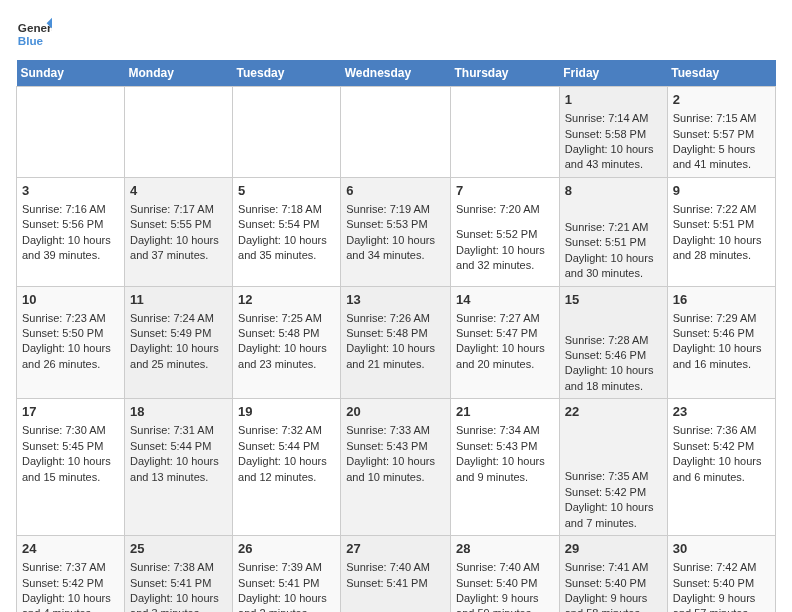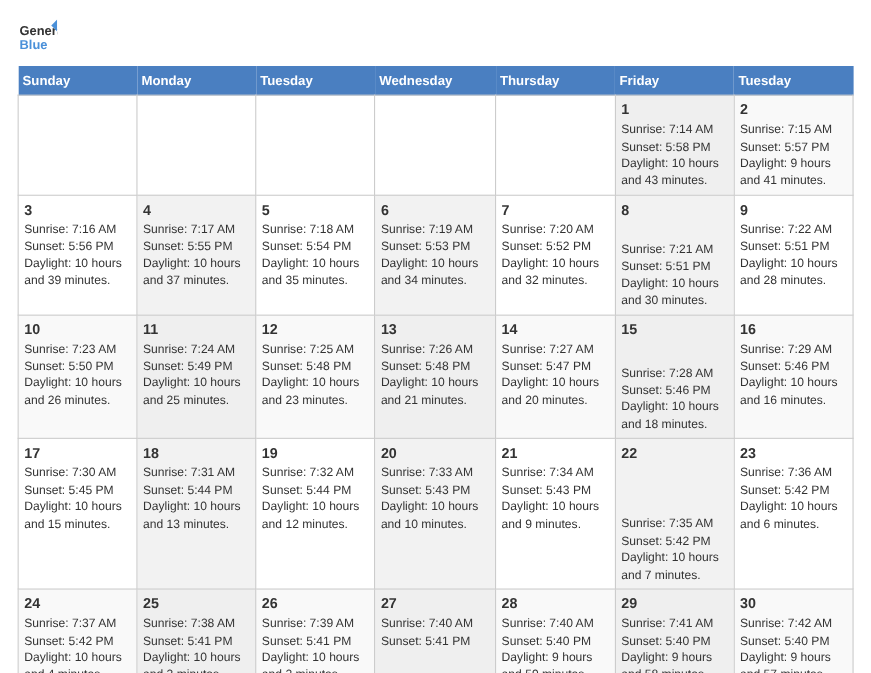--- a/index.html
+++ b/index.html
@@ -119,21 +119,21 @@
         <td>
           <span class="day-num">1</span>
           <span style="display: block;">Sunrise: 7:14 AM</span>
           <span style="display: block;">Sunset: 5:58 PM</span>
           <span style="display: block;">Daylight: 10 hours and 43 minutes.</span>
         </td>
         <td>
           <span class="day-num">2</span>
           <span style="display: block;">Sunrise: 7:15 AM</span>
           <span style="display: block;">Sunset: 5:57 PM</span>
-          <span style="display: block;">Daylight: 9 hours and 41 minutes.</span>
+          <span style="display: block;">Daylight: 5 hours and 41 minutes.</span>
         </td>
       </tr>
       <tr>
         <td>
           <span class="day-num">3</span>
           <span style="display: block;">Sunrise: 7:16 AM</span>
           <span style="display: block;">Sunset: 5:56 PM</span>
           <span style="display: block;">Daylight: 10 hours and 39 minutes.</span>
         </td>
         <td>
@@ -150,21 +150,21 @@
         </td>
         <td>
           <span class="day-num">6</span>
           <span style="display: block;">Sunrise: 7:19 AM</span>
           <span style="display: block;">Sunset: 5:53 PM</span>
           <span style="display: block;">Daylight: 10 hours and 34 minutes.</span>
         </td>
         <td>
           <span class="day-num">7</span>
           <span style="display: block;">Sunrise: 7:20 AM</span>
-          <span style="display: block;">Sunset: 5:52 PM</span>
+          <span style="display: block; margin-top: 10px;">Sunset: 5:52 PM</span>
           <span style="display: block;">Daylight: 10 hours and 32 minutes.</span>
         </td>
         <td>
           <span class="day-num">8</span>
           <span style="display: block; margin-top: 20px;">Sunrise: 7:21 AM</span>
           <span style="display: block;">Sunset: 5:51 PM</span>
           <span style="display: block;">Daylight: 10 hours and 30 minutes.</span>
         </td>
         <td>
           <span class="day-num">9</span>

